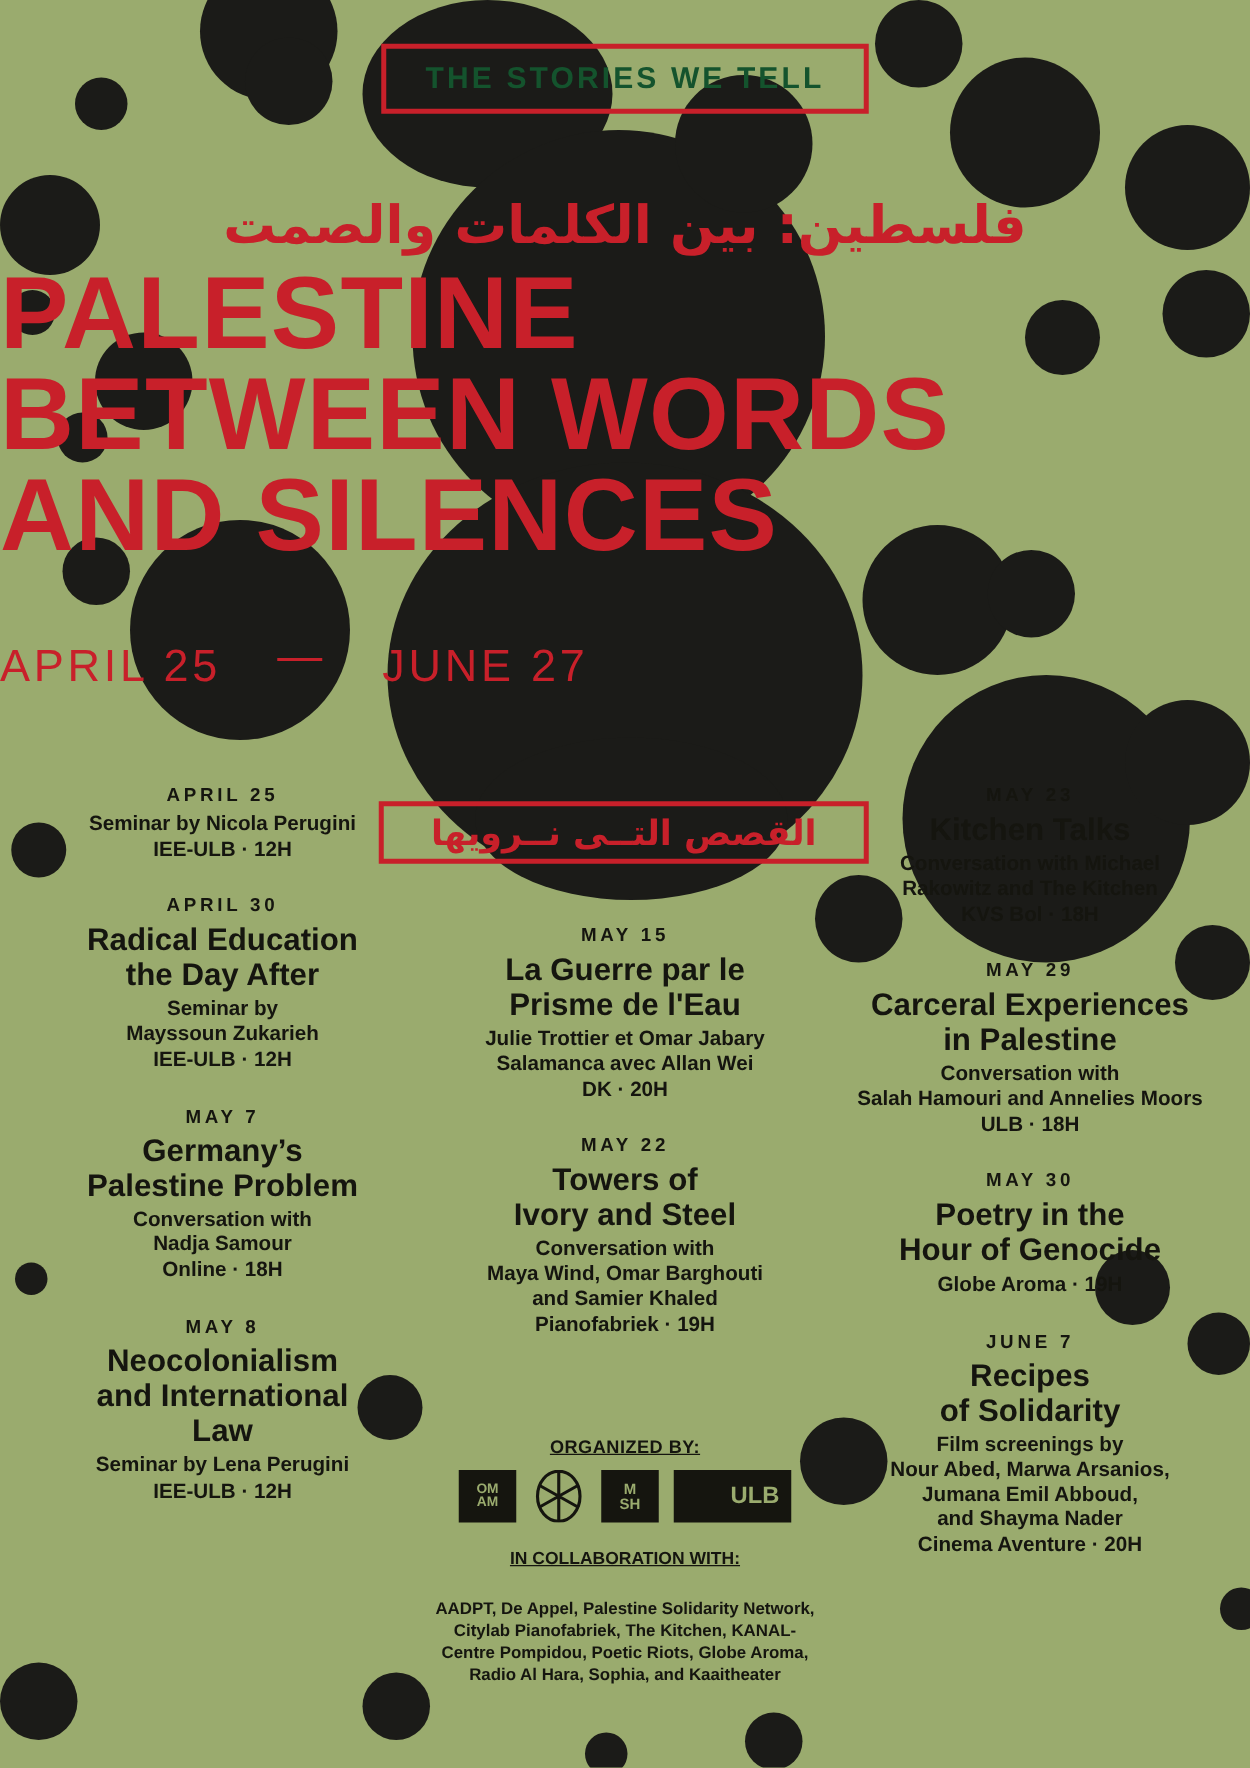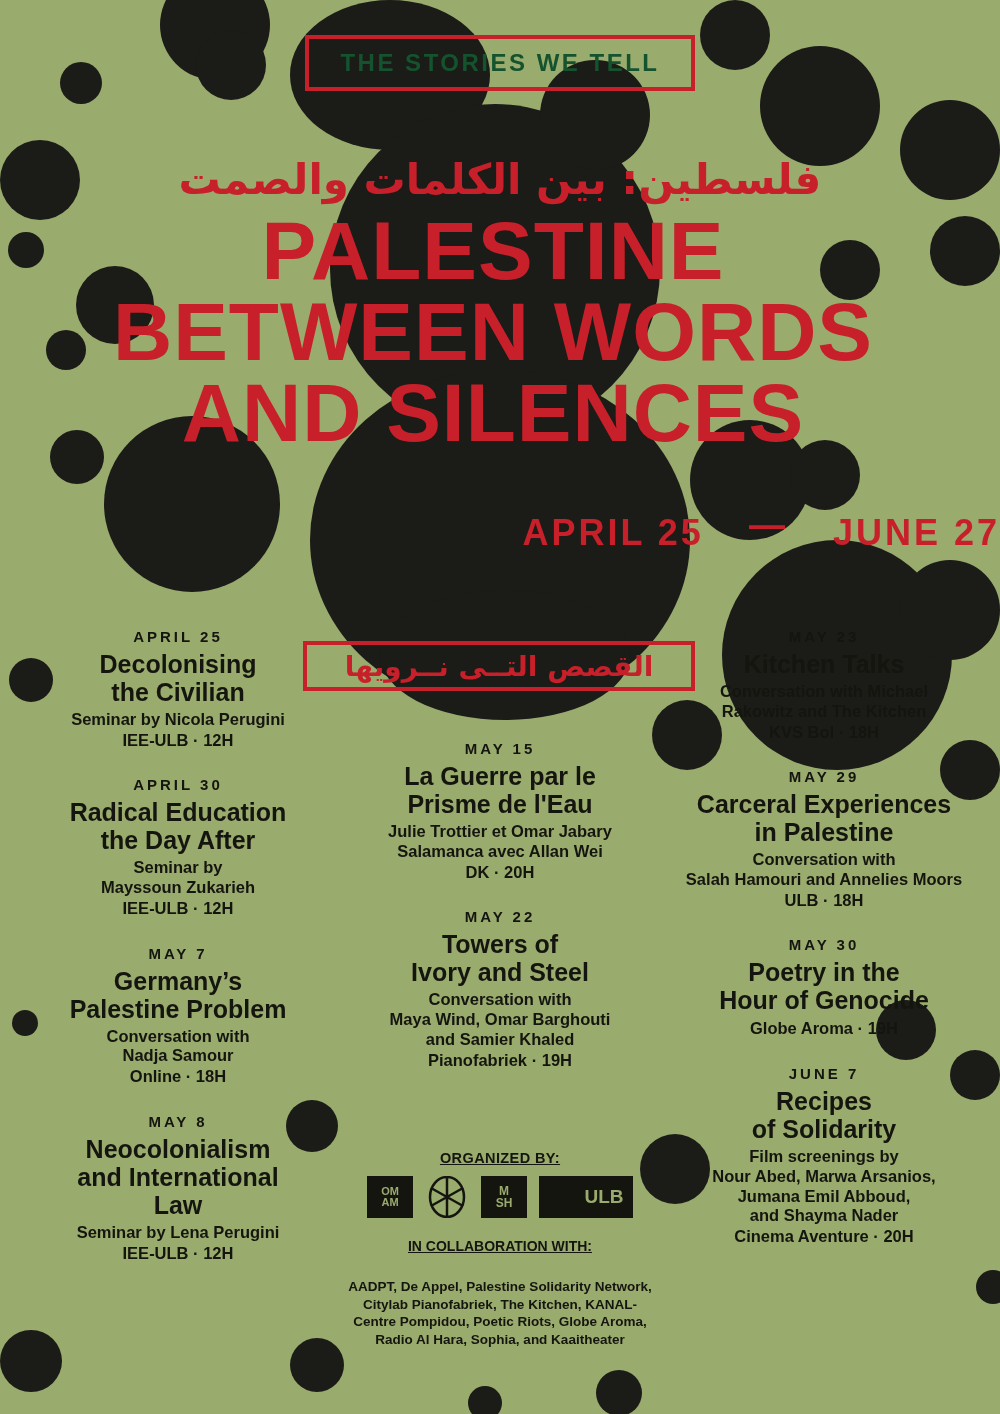--- a/index.html
+++ b/index.html
@@ -68,35 +68,35 @@
     font-weight: bold;
     direction: rtl;
     font-family: "DejaVu Sans", sans-serif;
     margin-top: 27px;
   }
   .main-title {
     position: absolute;
     left: 0;
     top: 210px;
     width: 986px;
-    text-align: center;
+    text-align: left;
     color: #c8202a;
     font-weight: bold;
     font-size: 82px;
     line-height: 0.99;
     letter-spacing: 1px;
   }
   .dates {
     position: absolute;
     left: 0;
     top: 512px;
     width: 1000px;
-    text-align: right;
+    text-align: left;
     color: #c8202a;
-    font-weight: bold;
+    font-weight: normal;
     font-size: 36px;
     letter-spacing: 3px;
   }
   .dates .dash {
     display: inline-block;
     margin: 0 32px;
     position: relative;
     top: -8px;
   }
   .arabic-sub-box {
@@ -271,21 +271,20 @@
       <span>JUNE 27</span>
     </div>
 
     <div class="arabic-sub-box">
       <span>القصص التــى نــرويها</span>
     </div>
 
     <div class="col col-left">
         <div class="event">
           <div class="date">APRIL 25</div>
-          <div class="name">Decolonising<br>the Civilian</div>
           <div class="desc">Seminar by Nicola Perugini</div>
           <div class="venue">IEE-ULB · 12H</div>
         </div>
         <div class="event">
           <div class="date">APRIL 30</div>
           <div class="name">Radical Education<br>the Day After</div>
           <div class="desc">Seminar by<br>Mayssoun Zukarieh</div>
           <div class="venue">IEE-ULB · 12H</div>
         </div>
         <div class="event">

